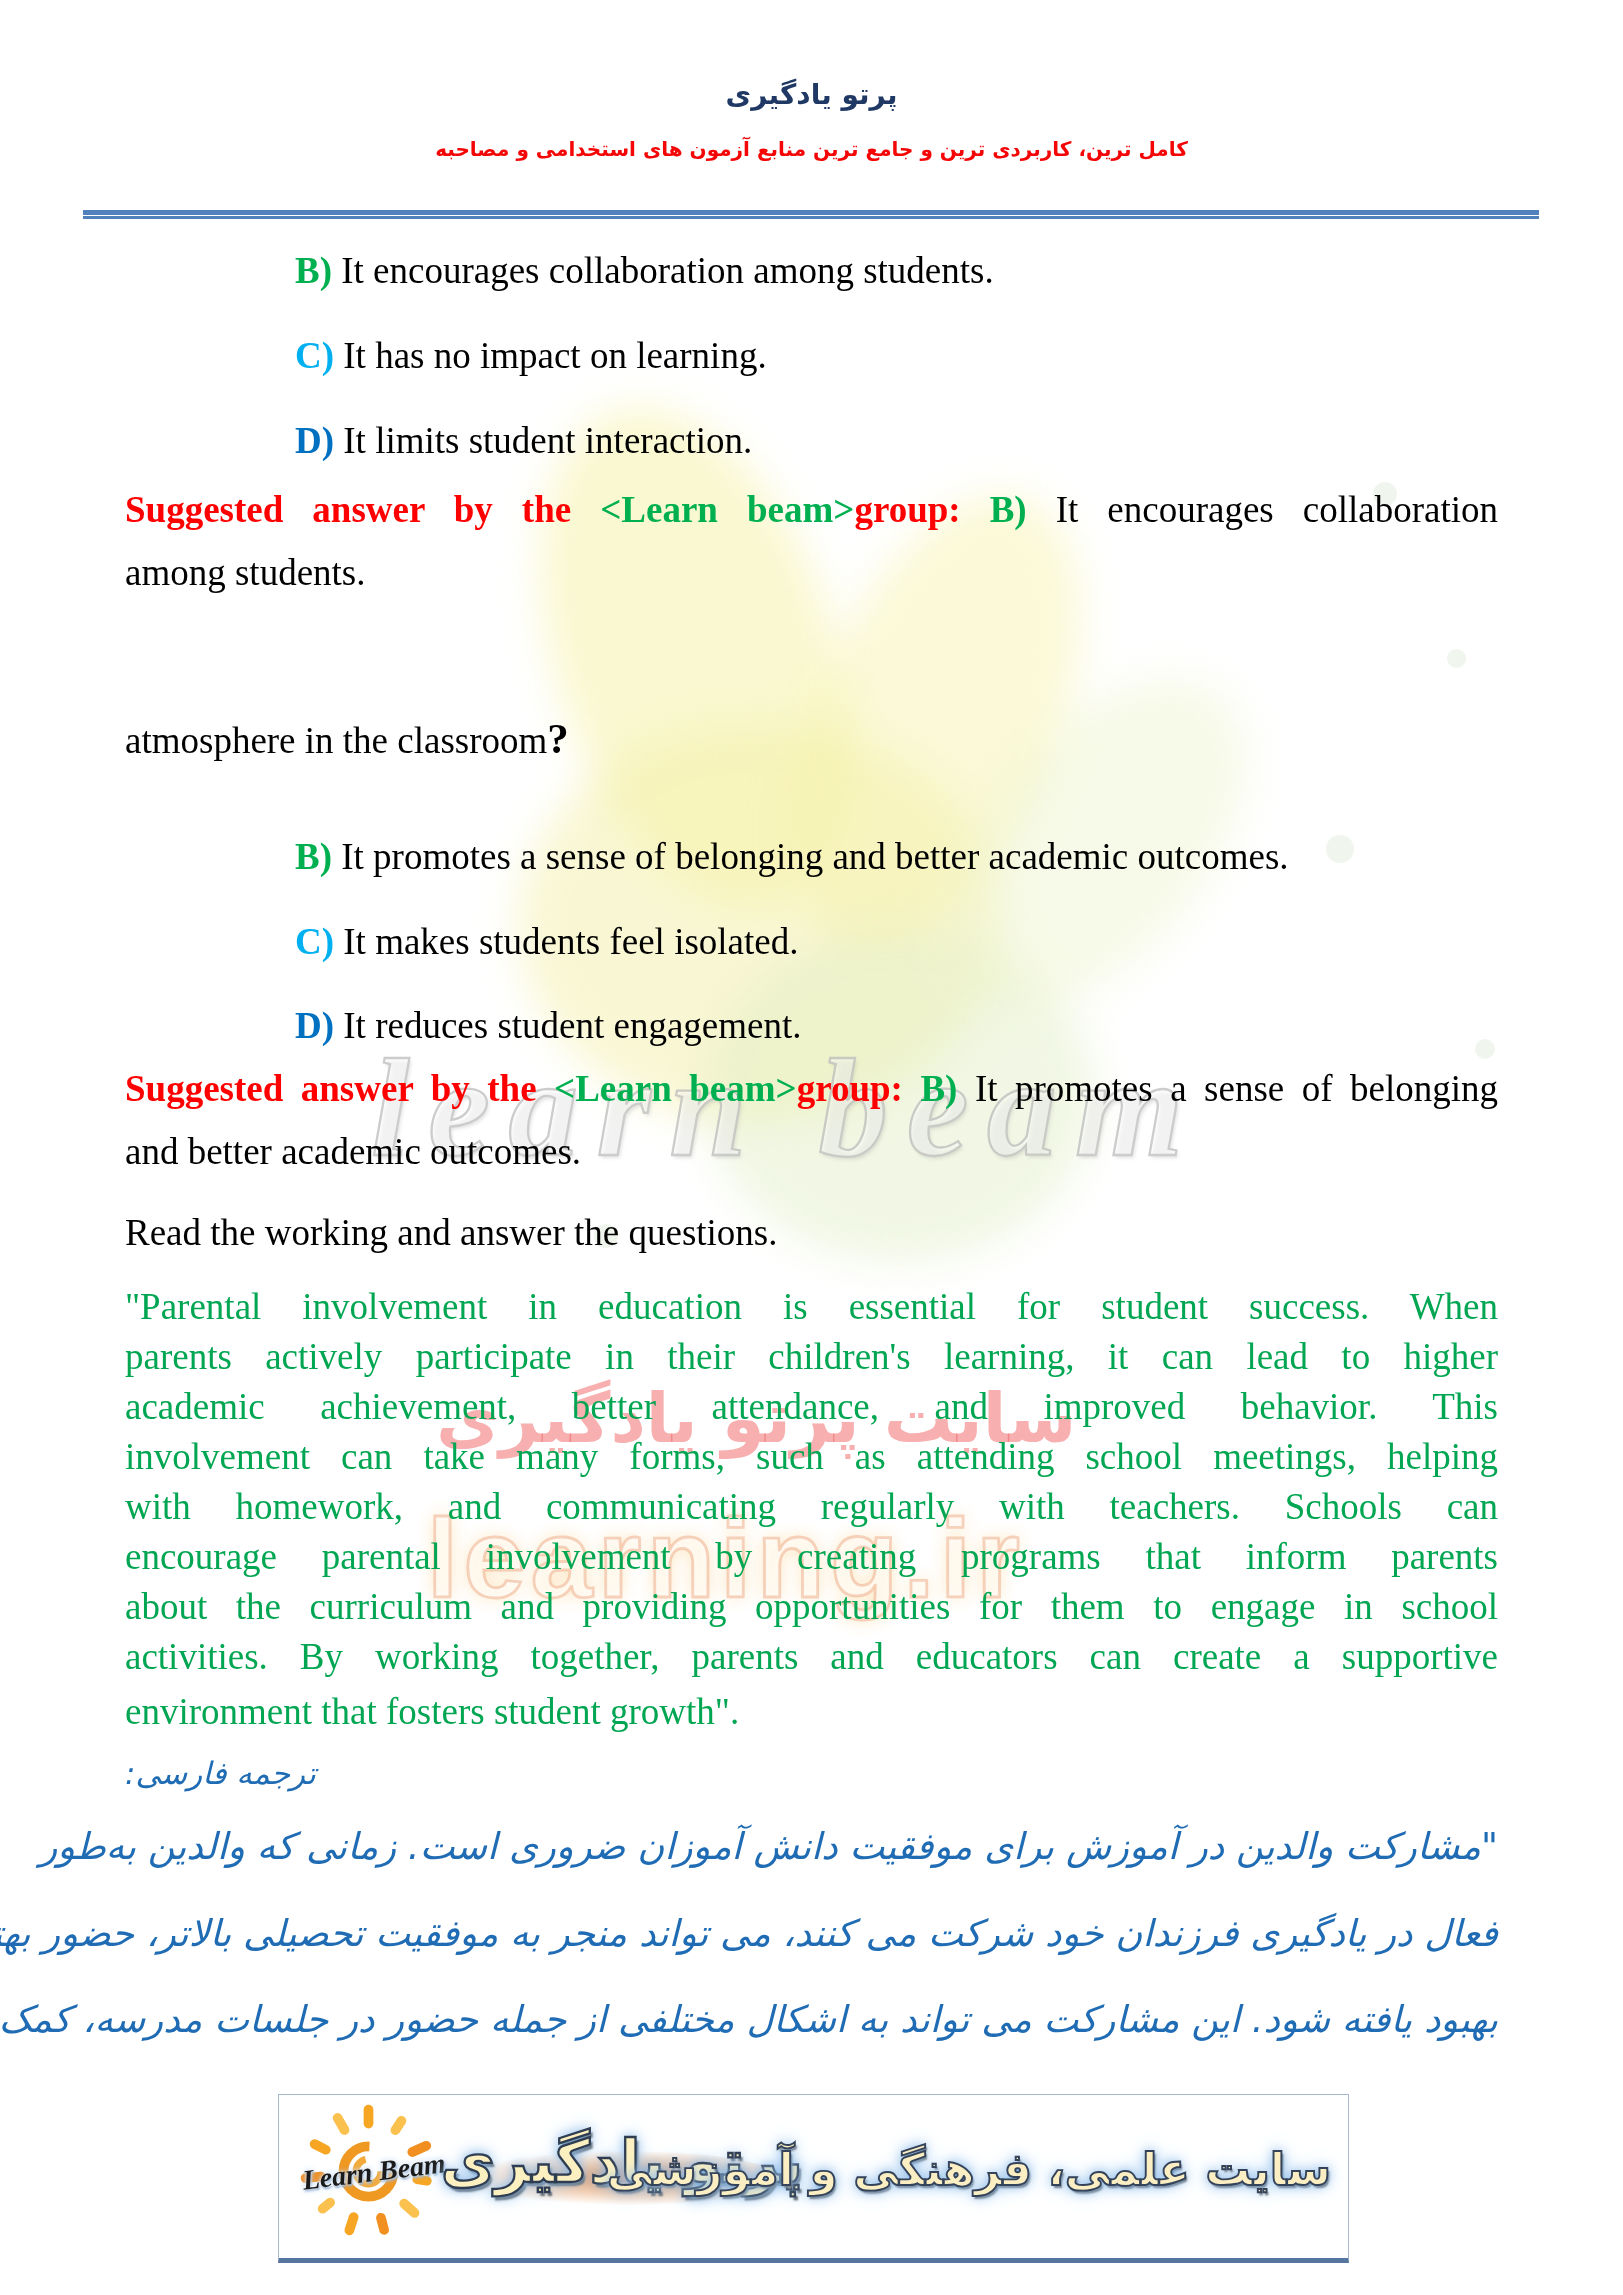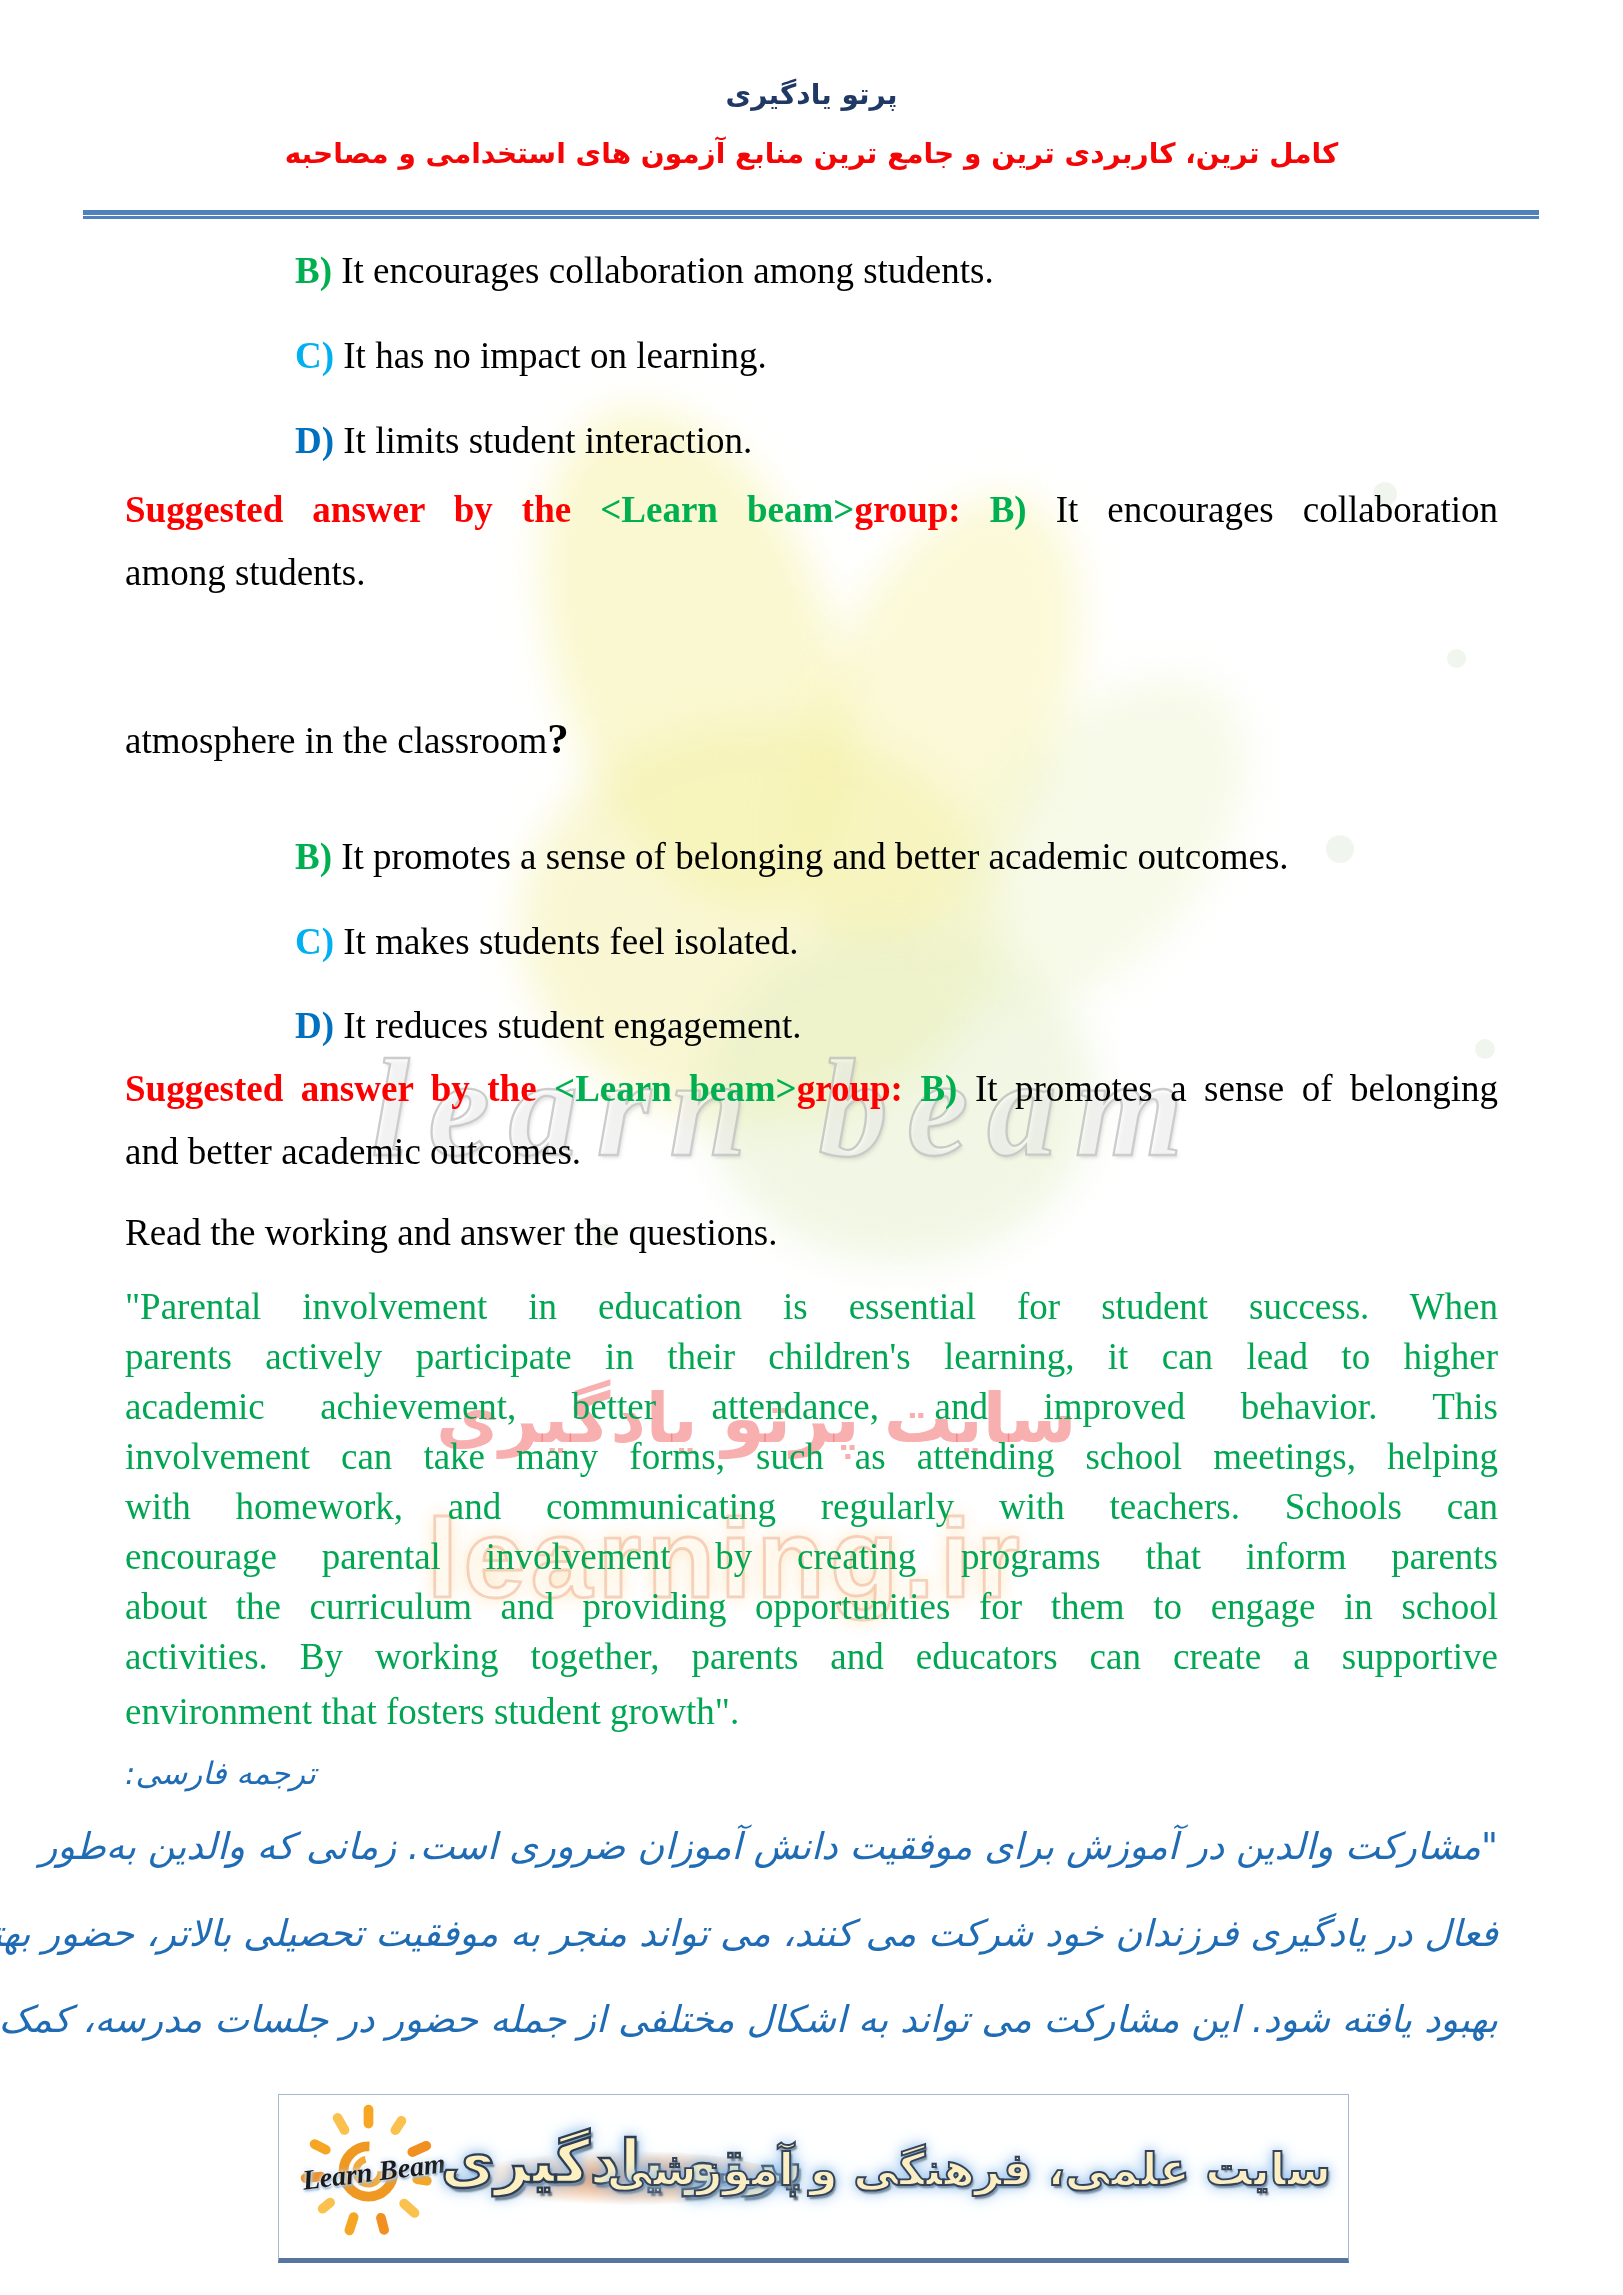--- a/index.html
+++ b/index.html
@@ -15,21 +15,21 @@
   .hdr-brand{
     position:absolute;top:78px;left:0;width:100%;
     text-align:center;direction:rtl;
     font-family:"DejaVu Sans","Liberation Sans",sans-serif;
     font-weight:bold;font-size:28px;color:#1F3864;
   }
   .hdr-tagline{
     position:absolute;top:137px;left:0;width:100%;
     text-align:center;direction:rtl;
     font-family:"DejaVu Sans","Liberation Sans",sans-serif;
-    font-weight:bold;font-size:28px;color:#F40606;
+    font-weight:bold;font-size:20px;color:#F40606;
   }
   .hdr-sep{position:absolute;top:210px;left:83px;width:1456px;height:9.3px;}
   .hdr-sep .thick{height:4.6px;background:#4f81bd;}
   .hdr-sep .gap{height:1.9px;background:#fff;}
   .hdr-sep .thin{height:2.8px;background:#4f81bd;}
 
   
   .wm{position:absolute;inset:0;z-index:0;pointer-events:none;}
   .blob{position:absolute;border-radius:50%;filter:blur(20.4px);}
   .b1{left:557px;top:399px;width:278px;height:519px;background:rgba(246,243,170,.55);transform:rotate(-18deg);}

